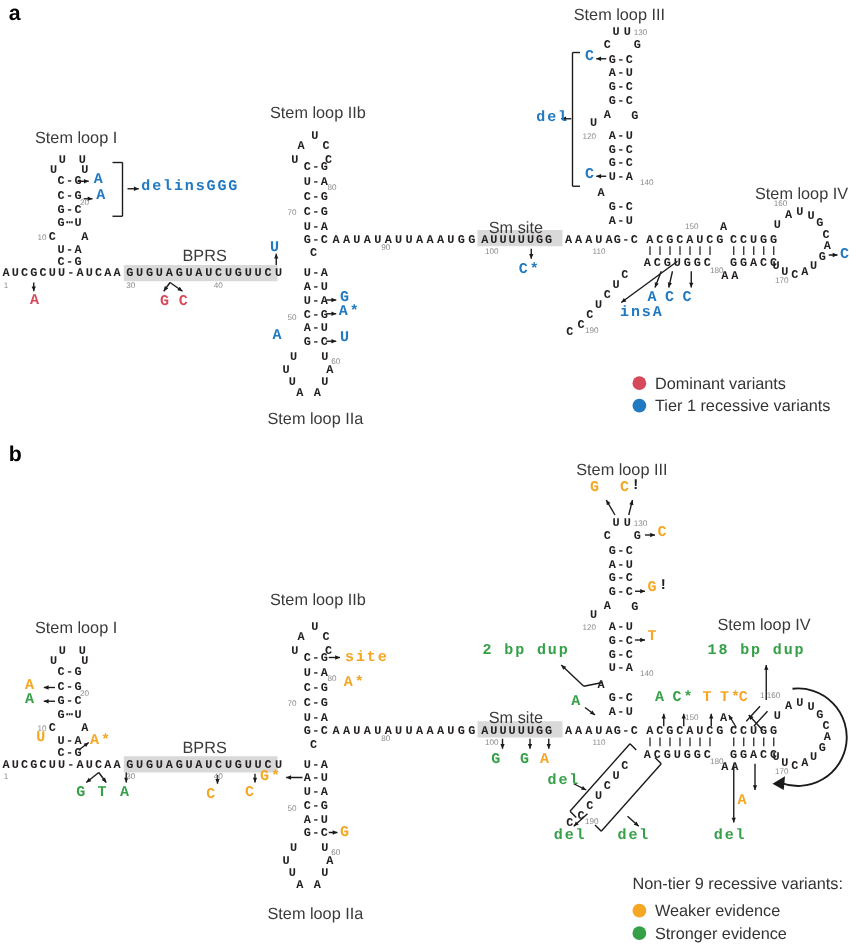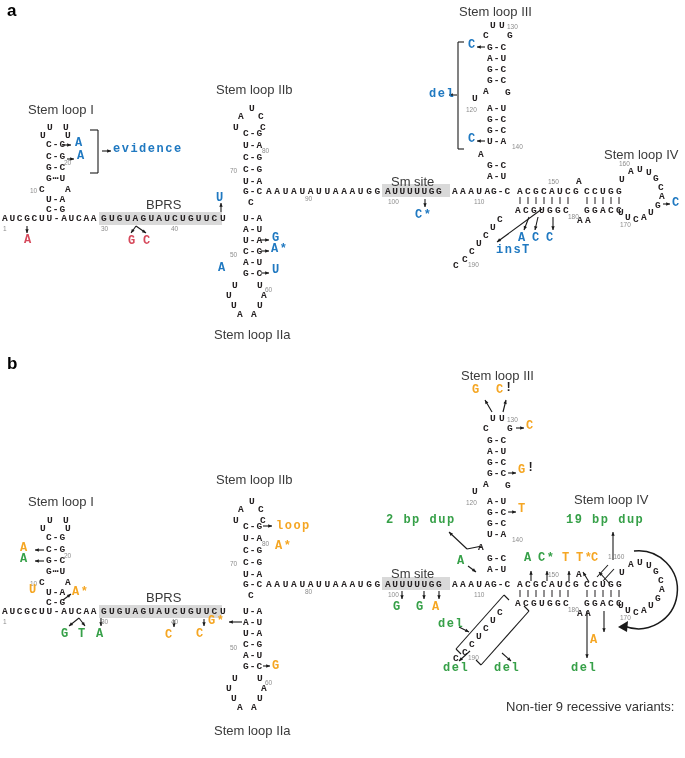--- a/index.html
+++ b/index.html
@@ -538,37 +538,37 @@
       <div class="it l" style="left: 216px; top: 83px;">Stem loop IIb</div>
       <div class="it l" style="left: 214px; top: 328px;">Stem loop IIa</div>
       <div class="it l" style="left: 459px; top: 5px;">Stem loop III</div>
       <div class="it l" style="left: 604px; top: 148px;">Stem loop IV</div>
       <div class="it l" style="left: 146px; top: 198px;">BPRS</div>
       <div class="it l" style="left: 391px; top: 175px;">Sm site</div>
       <div class="it b" style="left: 305px; top: 196px;">90</div>
       <div class="it b" style="left: 619px; top: 161px;">160</div>
       <div class="it v vb" style="left: 75px; top: 137px;">A</div>
       <div class="it v vb" style="left: 77px; top: 150px;">A</div>
-      <div class="it v vb" style="left: 113px; top: 143px;">evidence</div>
+      <div class="it v vb" style="left: 113px; top: 143px;">delinsGGG</div>
       <div class="it v vr" style="left: 24px; top: 234px;">A</div>
       <div class="it v vr" style="left: 128px; top: 235px;">G</div>
       <div class="it v vr" style="left: 143px; top: 235px;">C</div>
       <div class="it v vb" style="left: 216px; top: 192px;">U</div>
       <div class="it v vb" style="left: 272px; top: 232px;">G</div>
       <div class="it v vb" style="left: 271px; top: 243px;">A*</div>
       <div class="it v vb" style="left: 272px; top: 264px;">U</div>
       <div class="it v vb" style="left: 218px; top: 262px;">A</div>
       <div class="it v vb" style="left: 468px; top: 39px;">C</div>
       <div class="it v vb" style="left: 468px; top: 133px;">C</div>
       <div class="it v vb" style="left: 429px; top: 88px;">del</div>
       <div class="it v vb" style="left: 415px; top: 209px;">C*</div>
       <div class="it v vb" style="left: 518px; top: 232px;">A</div>
       <div class="it v vb" style="left: 532px; top: 232px;">C</div>
       <div class="it v vb" style="left: 546px; top: 232px;">C</div>
-      <div class="it v vb" style="left: 496px; top: 244px;">insT</div>
+      <div class="it v vb" style="left: 496px; top: 244px;">insA</div>
       <div class="it v vb" style="left: 672px; top: 197px;">C</div>
       <div class="it t" style="left: 7px; top: 355px;">b</div>
       <div class="it l" style="left: 28px; top: 495px;">Stem loop I</div>
       <div class="it l" style="left: 216px; top: 473px;">Stem loop IIb</div>
       <div class="it l" style="left: 214px; top: 724px;">Stem loop IIa</div>
       <div class="it l" style="left: 461px; top: 369px;">Stem loop III</div>
       <div class="it l" style="left: 574px; top: 493px;">Stem loop IV</div>
       <div class="it l" style="left: 146px; top: 591px;">BPRS</div>
       <div class="it l" style="left: 391px; top: 567px;">Sm site</div>
       <div class="it b" style="left: 305px; top: 589px;">80</div>
@@ -577,44 +577,62 @@
       <div class="it v vg" style="left: 20px; top: 553px;">A</div>
       <div class="it v vo" style="left: 29px; top: 584px;">U</div>
       <div class="it v vo" style="left: 72px; top: 586px;">A*</div>
       <div class="it v vg" style="left: 61px; top: 628px;">G</div>
       <div class="it v vg" style="left: 78px; top: 628px;">T</div>
       <div class="it v vg" style="left: 96px; top: 628px;">A</div>
       <div class="it v vo" style="left: 165px; top: 629px;">C</div>
       <div class="it v vo" style="left: 196px; top: 628px;">C</div>
       <div class="it v vo" style="left: 208px; top: 615px;">G*</div>
       <div class="it v vo" style="left: 272px; top: 660px;">G</div>
-      <div class="it v vo" style="left: 276px; top: 520px;">loop</div>
+      <div class="it v vo" style="left: 276px; top: 520px;">site</div>
       <div class="it v vo" style="left: 275px; top: 540px;">A*</div>
       <div class="it v vg" style="left: 393px; top: 601px;">G</div>
       <div class="it v vg" style="left: 416px; top: 601px;">G</div>
       <div class="it v vo" style="left: 432px; top: 601px;">A</div>
       <div class="it v vo" style="left: 472px; top: 384px;">G</div>
       <div class="it v vo" style="left: 496px; top: 384px;">C</div>
       <div class="it v vk" style="left: 505px; top: 382px;">!</div>
       <div class="it v vo" style="left: 526px; top: 420px;">C</div>
       <div class="it v vo" style="left: 518px; top: 464px;">G</div>
       <div class="it v vk" style="left: 527px; top: 462px;">!</div>
       <div class="it v vo" style="left: 518px; top: 503px;">T</div>
       <div class="it v vg" style="left: 386px; top: 514px;">2 bp dup</div>
       <div class="it v vg" style="left: 457px; top: 555px;">A</div>
       <div class="it v vg" style="left: 524px; top: 552px;">A</div>
       <div class="it v vg" style="left: 538px; top: 552px;">C*</div>
       <div class="it v vo" style="left: 562px; top: 552px;">T</div>
       <div class="it v vo" style="left: 576px; top: 552px;">T*</div>
       <div class="it v vo" style="left: 591px; top: 552px;">C</div>
-      <div class="it v vg" style="left: 566px; top: 514px;">19 bp dup</div>
+      <div class="it v vg" style="left: 566px; top: 514px;">18 bp dup</div>
       <div class="it v vg" style="left: 438px; top: 618px;">del</div>
       <div class="it v vg" style="left: 443px; top: 662px;">del</div>
       <div class="it v vg" style="left: 494px; top: 662px;">del</div>
       <div class="it v vg" style="left: 571px; top: 662px;">del</div>
       <div class="it v vo" style="left: 590px; top: 634px;">A</div>
     </div>
 
+  <div class="legend" id="legend-a" style="left:506px;top:297px;">
+    <div class="legend-row">
+      <span class="legend-dot" style="background: rgb(214, 73, 91);"></span>
+      <span class="legend-label">Dominant variants</span>
+    </div>
+    <div class="legend-row">
+      <span class="legend-dot" style="background: rgb(32, 121, 193);"></span>
+      <span class="legend-label">Tier 1 recessive variants</span>
+    </div>
+  </div>
 
   <div class="legend" id="legend-b" style="left:506px;top:699px;">
     <div class="legend-title">Non-tier 9 recessive variants:</div>
+    <div class="legend-row">
+      <span class="legend-dot" style="background: rgb(245, 166, 35);"></span>
+      <span class="legend-label">Weaker evidence</span>
+    </div>
+    <div class="legend-row">
+      <span class="legend-dot" style="background: rgb(54, 160, 72);"></span>
+      <span class="legend-label">Stronger evidence</span>
+    </div>
   </div>
 </div>
 
 </body></html>

